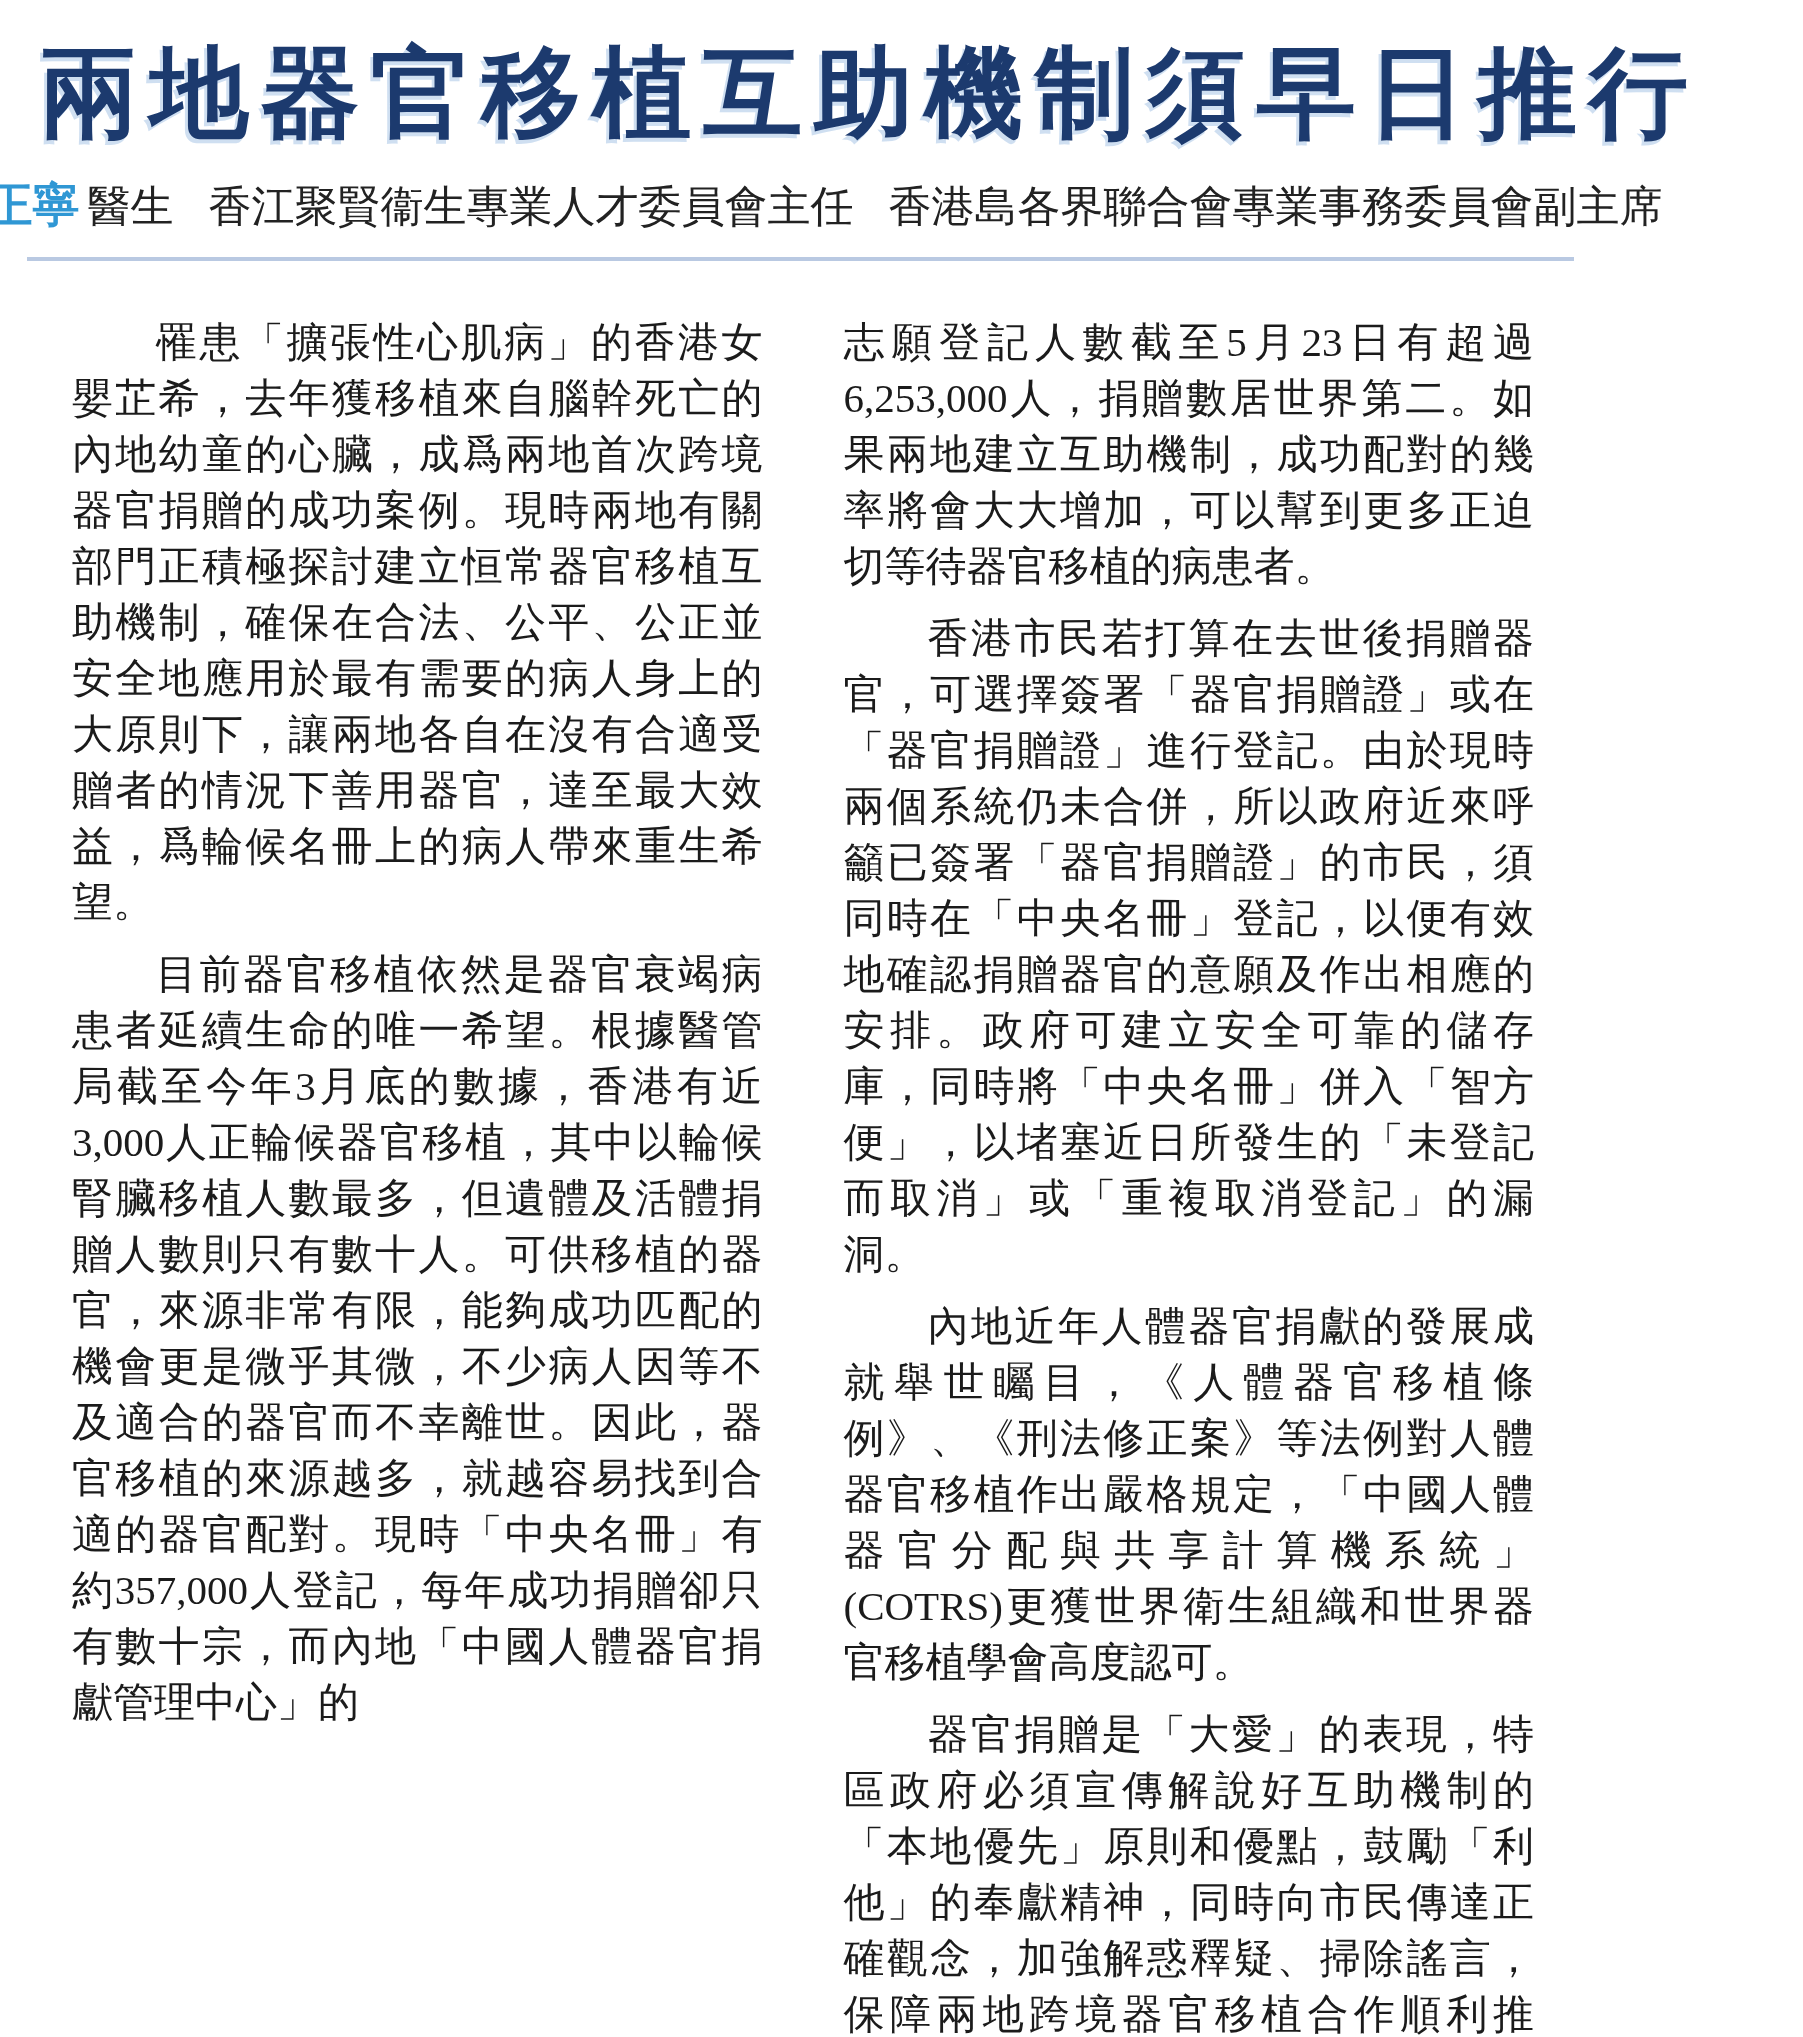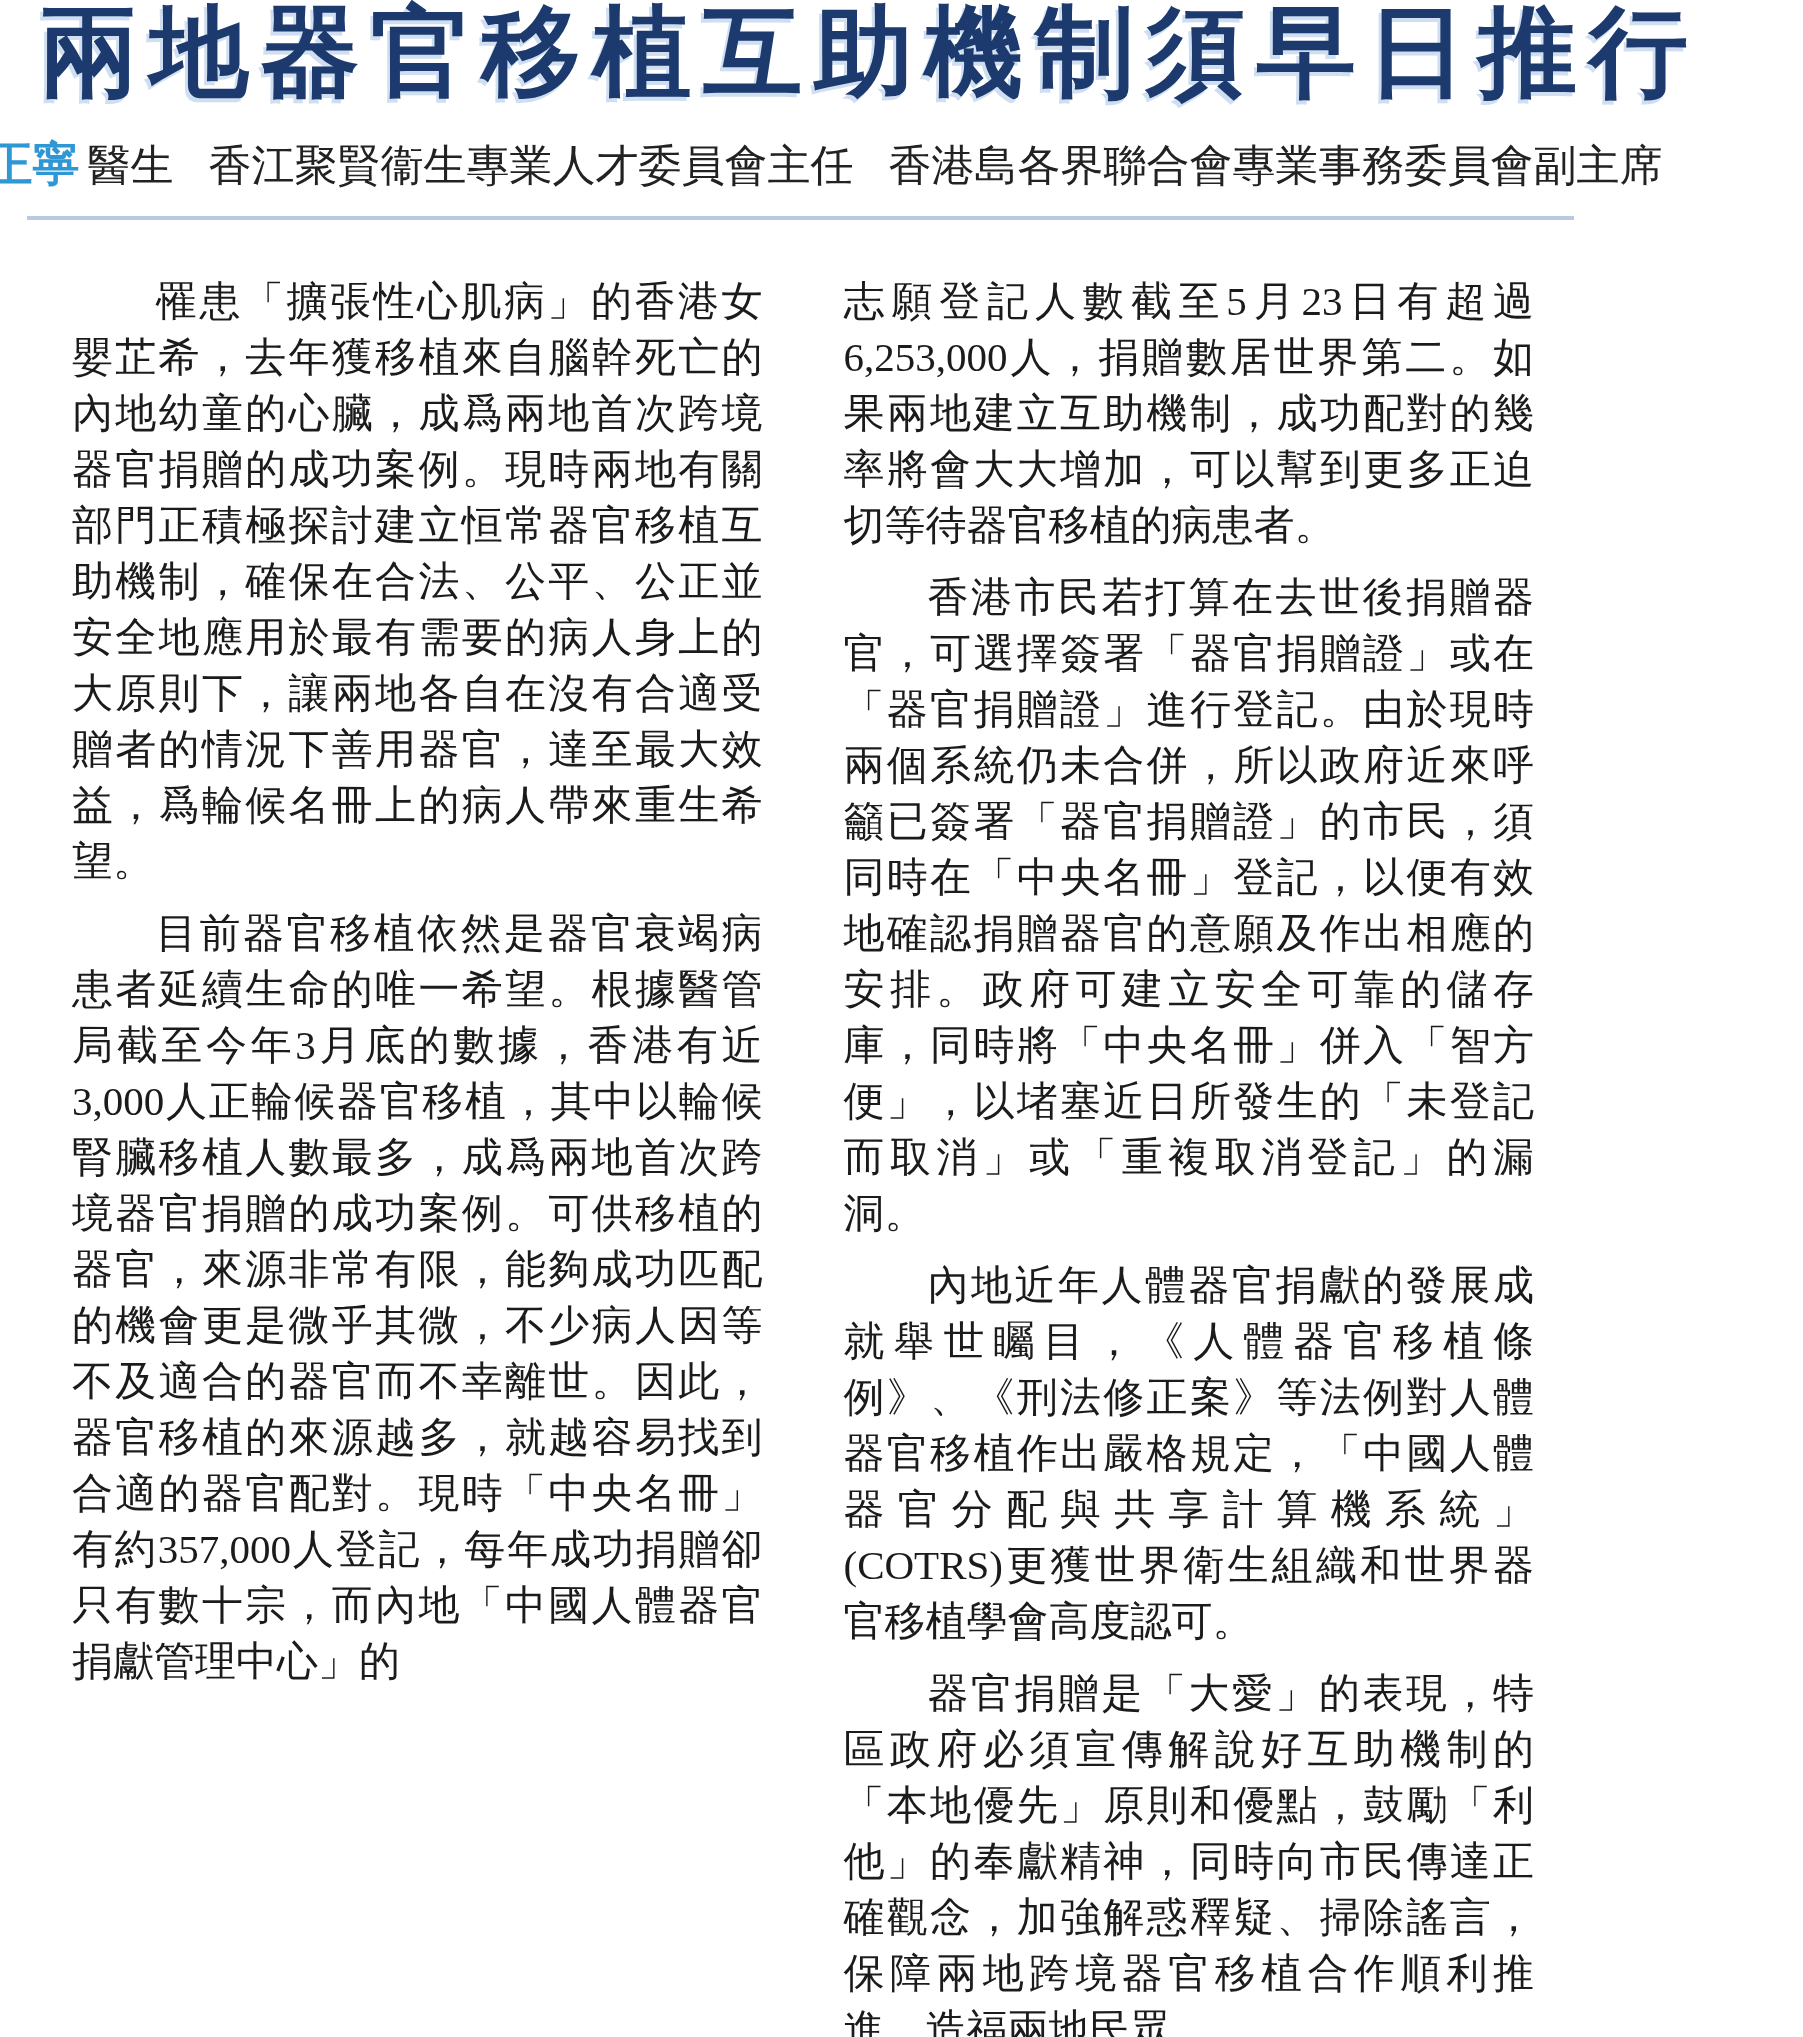--- a/index.html
+++ b/index.html
@@ -12,20 +12,21 @@
     height: 2037px;
     position: relative;
     font-family: "Liberation Serif", "DejaVu Serif", serif;
     color: #1b1b1b;
     overflow: hidden;
   }
   .page {
     width: 1601px;
     height: 2037px;
     box-sizing: border-box;
+    padding-top: 41px;
   }
   
   .headline {
     margin: 0 39px;
     text-align: center;
     font-family: "Liberation Sans", "DejaVu Sans", sans-serif;
     font-weight: bold;
     font-size: 99px;
     line-height: 1.05;
     color: #1c3a6e;
@@ -101,21 +102,21 @@
     <span>香江聚賢衞生專業人才委員會主任</span>
     <span>香港島各界聯合會專業事務委員會副主席</span>
   </div>
 
   <div class="rule"></div>
 
   <div class="body-wrap">
 
     <div class="col">
       <p>罹患「擴張性心肌病」的香港女嬰芷希，去年獲移植來自腦幹死亡的內地幼童的心臟，成爲兩地首次跨境器官捐贈的成功案例。現時兩地有關部門正積極探討建立恒常器官移植互助機制，確保在合法、公平、公正並安全地應用於最有需要的病人身上的大原則下，讓兩地各自在沒有合適受贈者的情況下善用器官，達至最大效益，爲輪候名冊上的病人帶來重生希望。</p>
-      <p>目前器官移植依然是器官衰竭病患者延續生命的唯一希望。根據醫管局截至今年3月底的數據，香港有近3,000人正輪候器官移植，其中以輪候腎臟移植人數最多，成爲兩地首次跨境器官捐贈的成功案例。可供移植的器官，來源非常有限，能夠成功匹配的機會更是微乎其微，不少病人因等不及適合的器官而不幸離世。因此，器官移植的來源越多，就越容易找到合適的器官配對。現時「中央名冊」有約357,000人登記，每年成功捐贈卻只有數十宗，而內地「中國人體器官捐獻管理中心」的</p>
+      <p>目前器官移植依然是器官衰竭病患者延續生命的唯一希望。根據醫管局截至今年3月底的數據，香港有近3,000人正輪候器官移植，其中以輪候腎臟移植人數最多，但遺體及活體捐贈人數則只有數十人。可供移植的器官，來源非常有限，能夠成功匹配的機會更是微乎其微，不少病人因等不及適合的器官而不幸離世。因此，器官移植的來源越多，就越容易找到合適的器官配對。現時「中央名冊」有約357,000人登記，每年成功捐贈卻只有數十宗，而內地「中國人體器官捐獻管理中心」的</p>
     </div>
 
     <div class="col">
       <p class="cont">志願登記人數截至5月23日有超過6,253,000人，捐贈數居世界第二。如果兩地建立互助機制，成功配對的幾率將會大大增加，可以幫到更多正迫切等待器官移植的病患者。</p>
       <p>香港市民若打算在去世後捐贈器官，可選擇簽署「器官捐贈證」或在「器官捐贈證」進行登記。由於現時兩個系統仍未合併，所以政府近來呼籲已簽署「器官捐贈證」的市民，須同時在「中央名冊」登記，以便有效地確認捐贈器官的意願及作出相應的安排。政府可建立安全可靠的儲存庫，同時將「中央名冊」併入「智方便」，以堵塞近日所發生的「未登記而取消」或「重複取消登記」的漏洞。</p>
       <p>內地近年人體器官捐獻的發展成就舉世矚目，《人體器官移植條例》、《刑法修正案》等法例對人體器官移植作出嚴格規定，「中國人體器官分配與共享計算機系統」(COTRS)更獲世界衛生組織和世界器官移植學會高度認可。</p>
       <p>器官捐贈是「大愛」的表現，特區政府必須宣傳解說好互助機制的「本地優先」原則和優點，鼓勵「利他」的奉獻精神，同時向市民傳達正確觀念，加強解惑釋疑、掃除謠言，保障兩地跨境器官移植合作順利推進，造福兩地民眾。</p>
     </div>
 
   </div>

